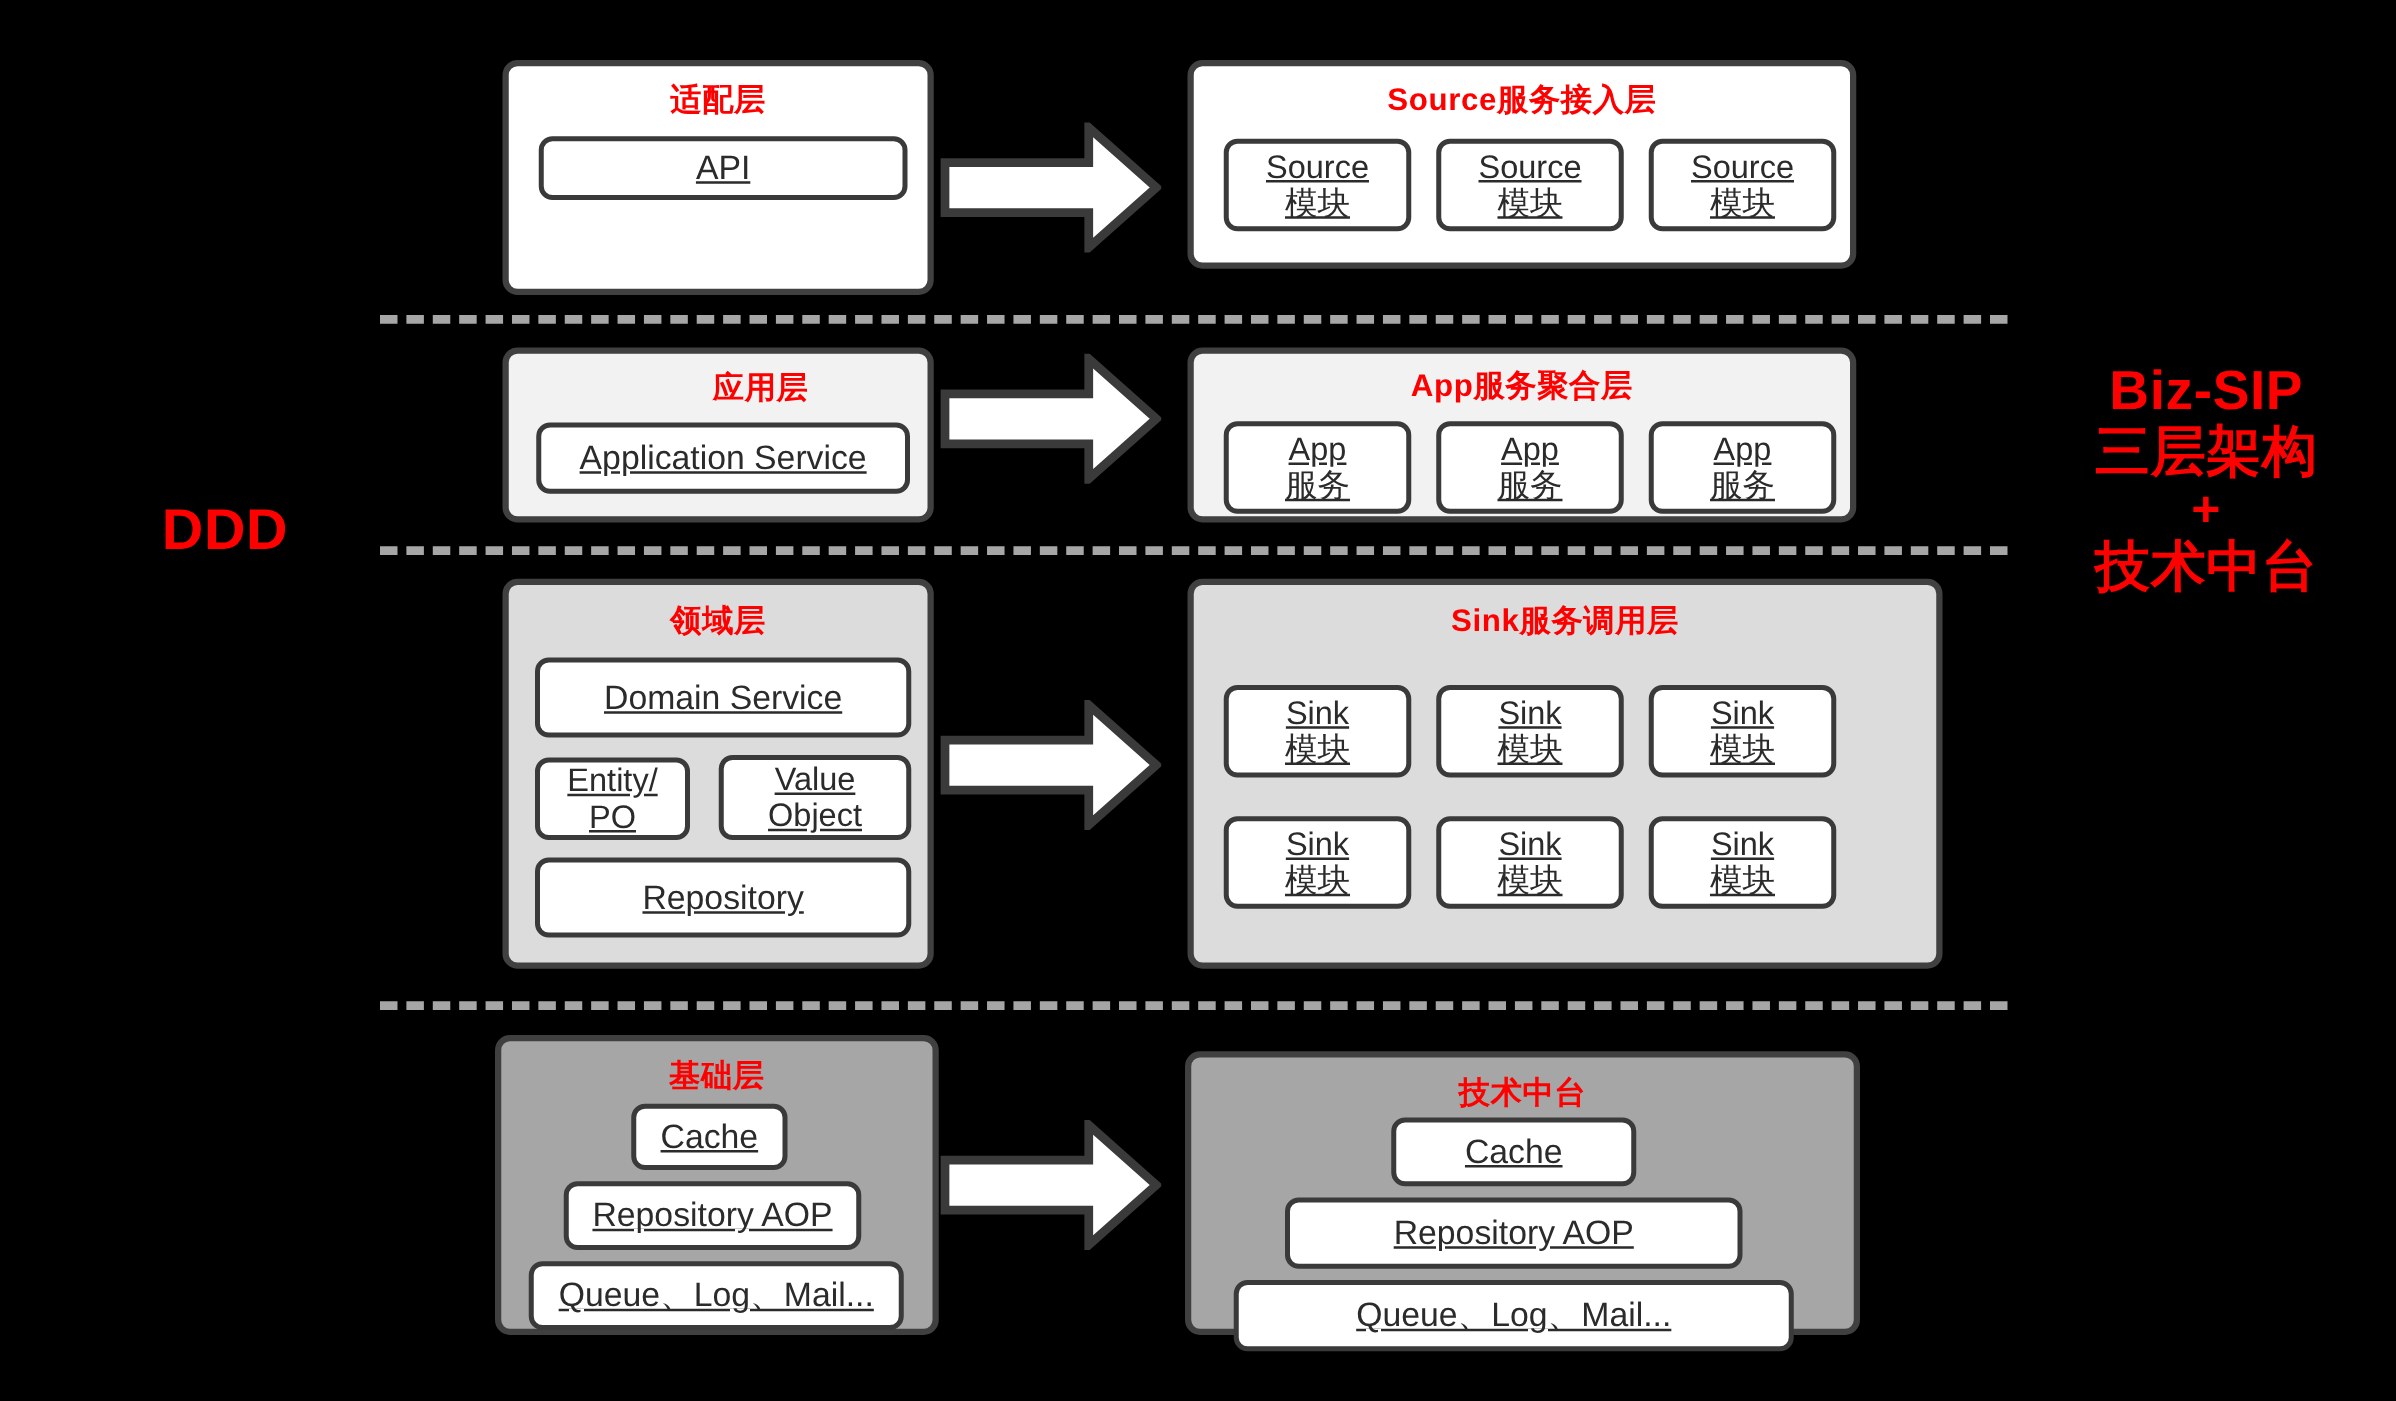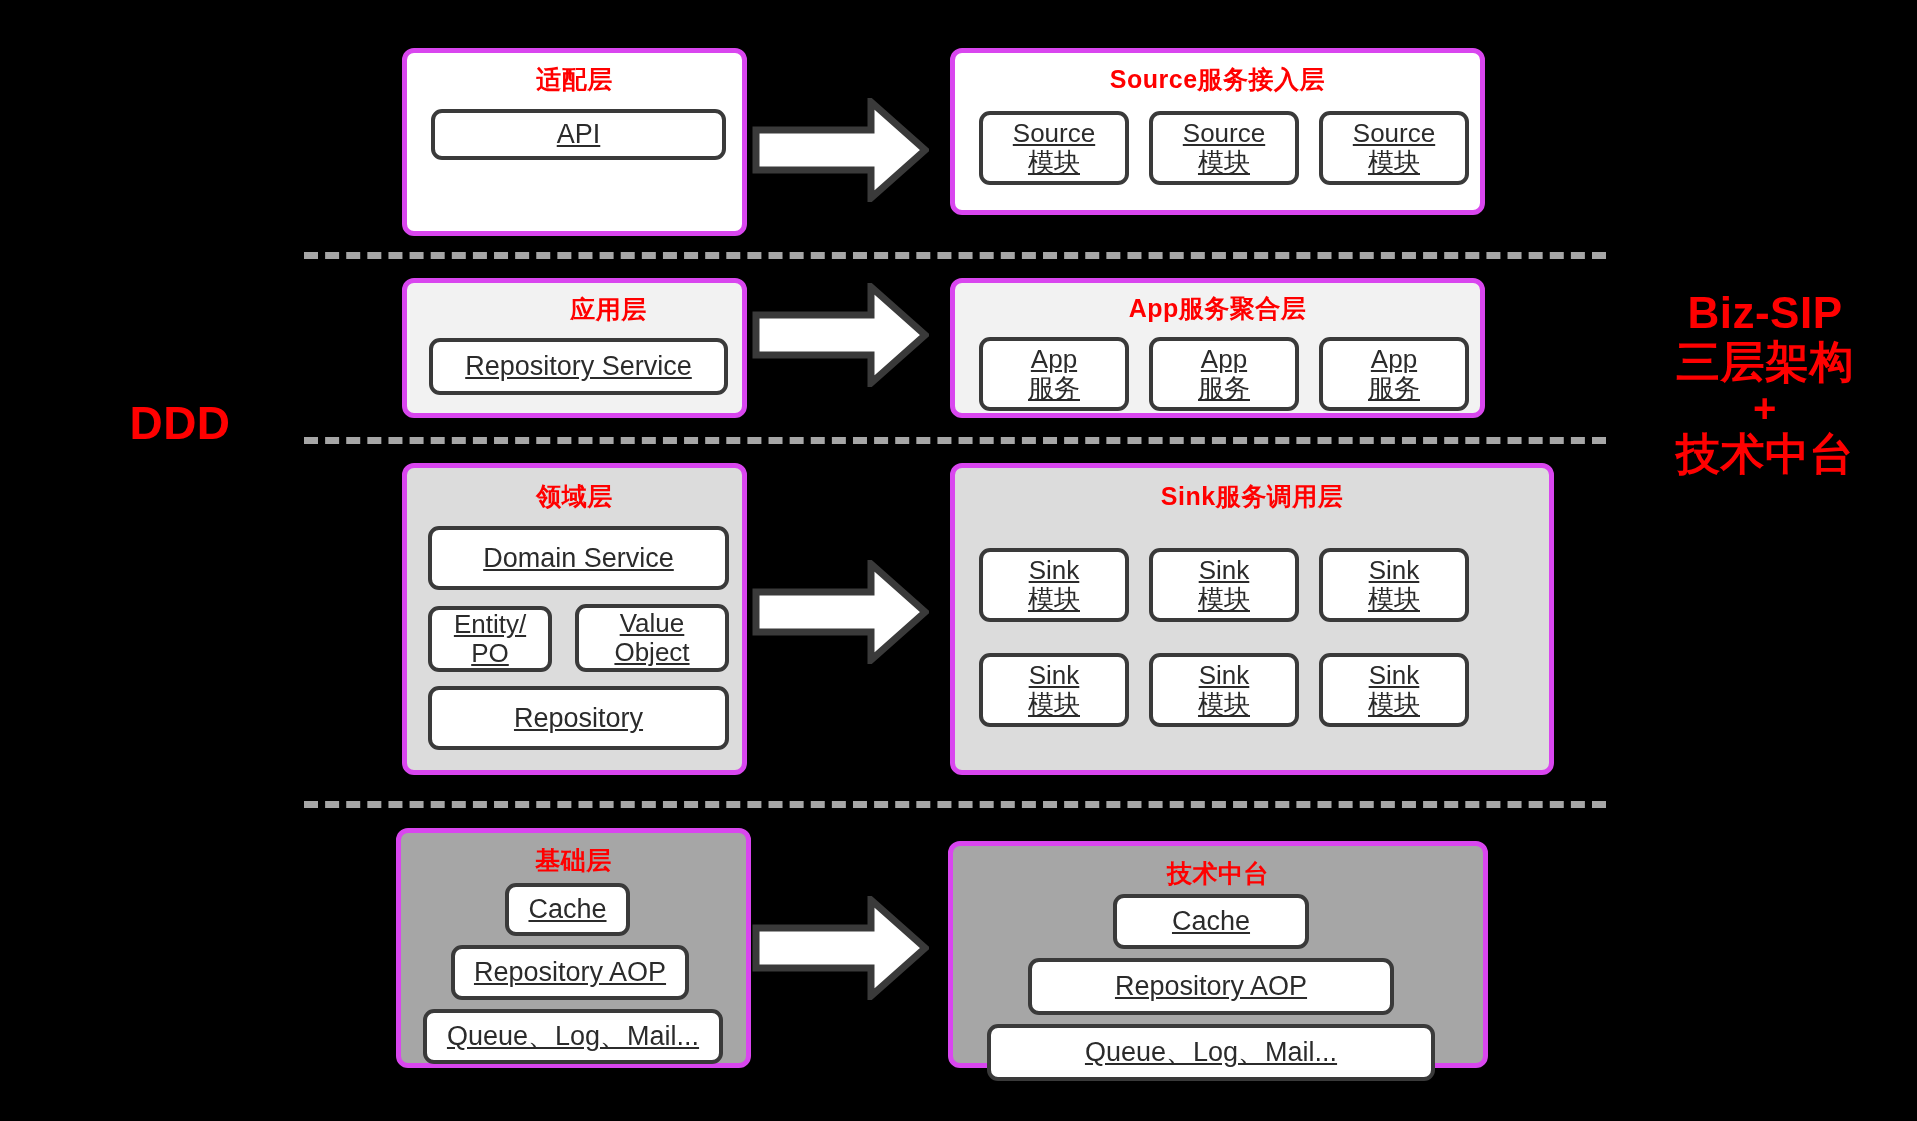--- a/index.html
+++ b/index.html
@@ -58,21 +58,21 @@
     height: 0;
     border-top: 7px dashed #a6a6a6;
   }
   #divider-1 { top: 252px; }
   #divider-2 { top: 437px; }
   #divider-3 { top: 801px; }
 
   
   .panel {
     position: absolute;
-    border: 5px solid #d946ef;
+    border: 5px solid #404040;
     border-radius: 12px;
     box-sizing: border-box;
   }
   .panel-title {
     position: absolute;
     left: 0;
     width: 100%;
     text-align: center;
     color: #ff0000;
     font-weight: bold;
@@ -146,21 +146,21 @@
     <div class="ibox small" style="left:24px; top:58px; width:150px; height:74px;">Source
 模块</div>
     <div class="ibox small" style="left:194px; top:58px; width:150px; height:74px;">Source
 模块</div>
     <div class="ibox small" style="left:364px; top:58px; width:150px; height:74px;">Source
 模块</div>
   </div>
 
   <div class="panel fill-f2" style="left:402px; top:278px; width:345px; height:140px;">
     <div class="panel-title" style="top:10px;padding-left:34px;">应用层</div>
-    <div class="ibox" style="left:22px; top:55px; width:299px; height:57px;">Repository Service</div>
+    <div class="ibox" style="left:22px; top:55px; width:299px; height:57px;">Application Service</div>
   </div>
 
   <div class="arrow" style="left:752px; top:283px; width:177px; height:104px;">
     <svg width="177" height="104" viewBox="0 0 177 104">
       <polygon points="4,32 119,32 119,4 173,52 119,100 119,72 4,72" fill="#ffffff" stroke="#3a3a3a" stroke-width="7" stroke-linejoin="miter"></polygon>
     </svg>
   </div>
 
   <div class="panel fill-f2" style="left:950px; top:278px; width:535px; height:140px;">
     <div class="panel-title" style="top:9px;">App服务聚合层</div>

